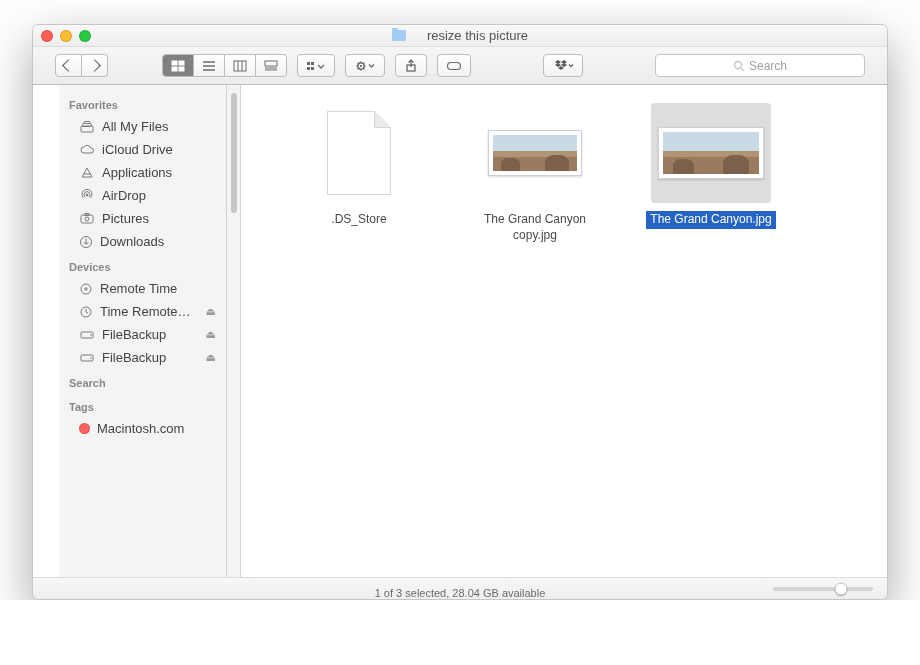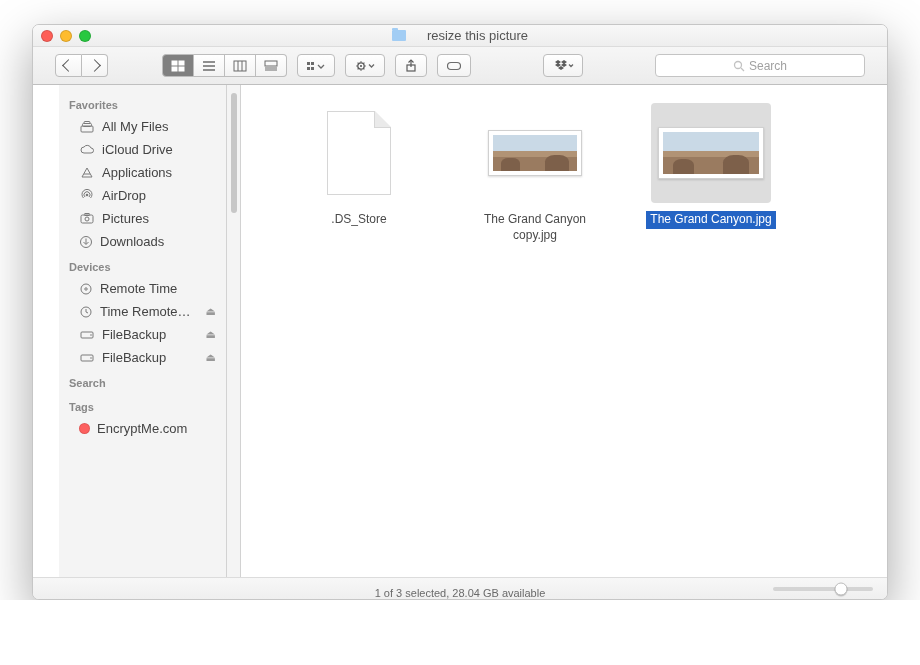--- a/index.html
+++ b/index.html
@@ -480,21 +480,21 @@
           </svg>
         <span class="label">FileBackup</span>
         <span class="eject">⏏</span>
       </div>
 
       <div class="sb-header">Search</div>
 
       <div class="sb-header">Tags</div>
       <div class="sb-item">
         <span class="tag-dot"></span>
-        <span class="label">EncryptMe.com</span>
+        <span class="label">Macintosh.com</span>
       </div>
     </div>
 
     <div class="scroll-strip">
       <div class="scroll-thumb"></div>
     </div>
 
     <div class="main">
       <div class="file-grid">
 

